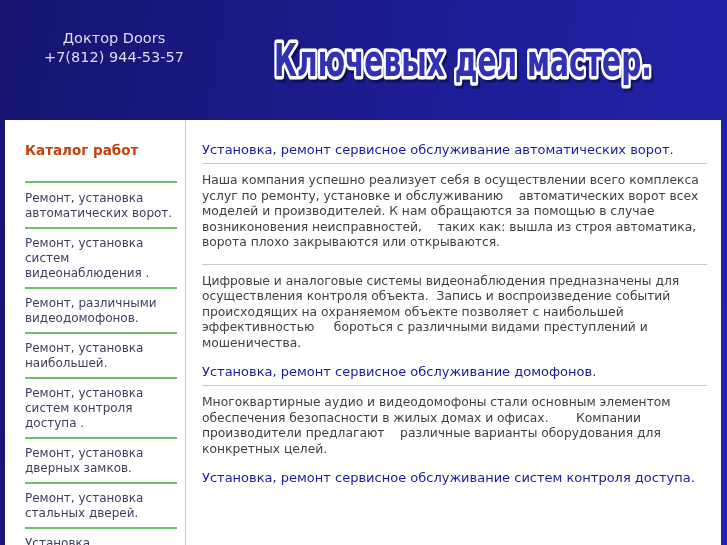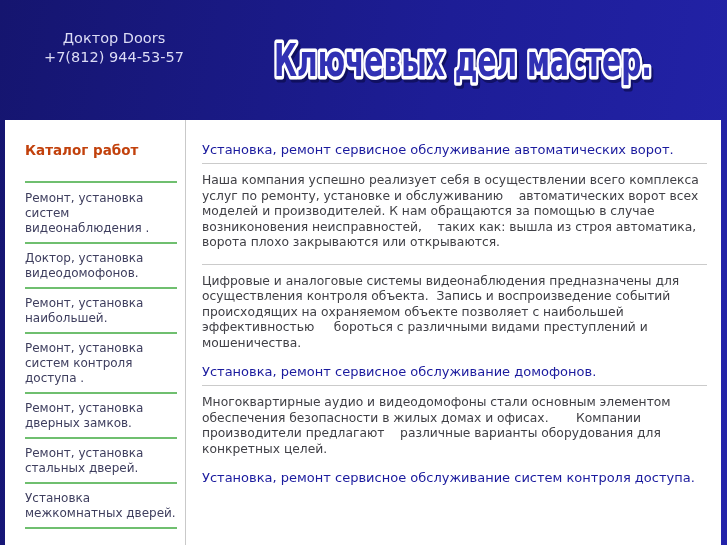--- a/index.html
+++ b/index.html
@@ -57,22 +57,23 @@
       <text x="197" y="58" text-anchor="middle" textLength="378" lengthAdjust="spacingAndGlyphs">Ключевых дел мастер.</text>
     </svg>
   </div>
 
   <div class="panel">
     <div class="v-divider"></div>
     <div class="cols">
 
       <div class="sidebar">
         <div class="side-head">Каталог работ</div>
+        <div class="side-item">Ремонт, установка автоматических ворот.</div>
         <div class="side-item">Ремонт, установка систем видеонаблюдения .</div>
-        <div class="side-item">Доктор, установка видеодомофонов.</div>
+        <div class="side-item">Ремонт, различными видеодомофонов.</div>
         <div class="side-item">Ремонт, установка наибольшей.</div>
         <div class="side-item">Ремонт, установка систем контроля доступа .</div>
         <div class="side-item">Ремонт, установка дверных замков.</div>
         <div class="side-item">Ремонт, установка стальных дверей.</div>
         <div class="side-item">Установка межкомнатных дверей.</div>
 
       </div>
 
       <div class="main">
 

